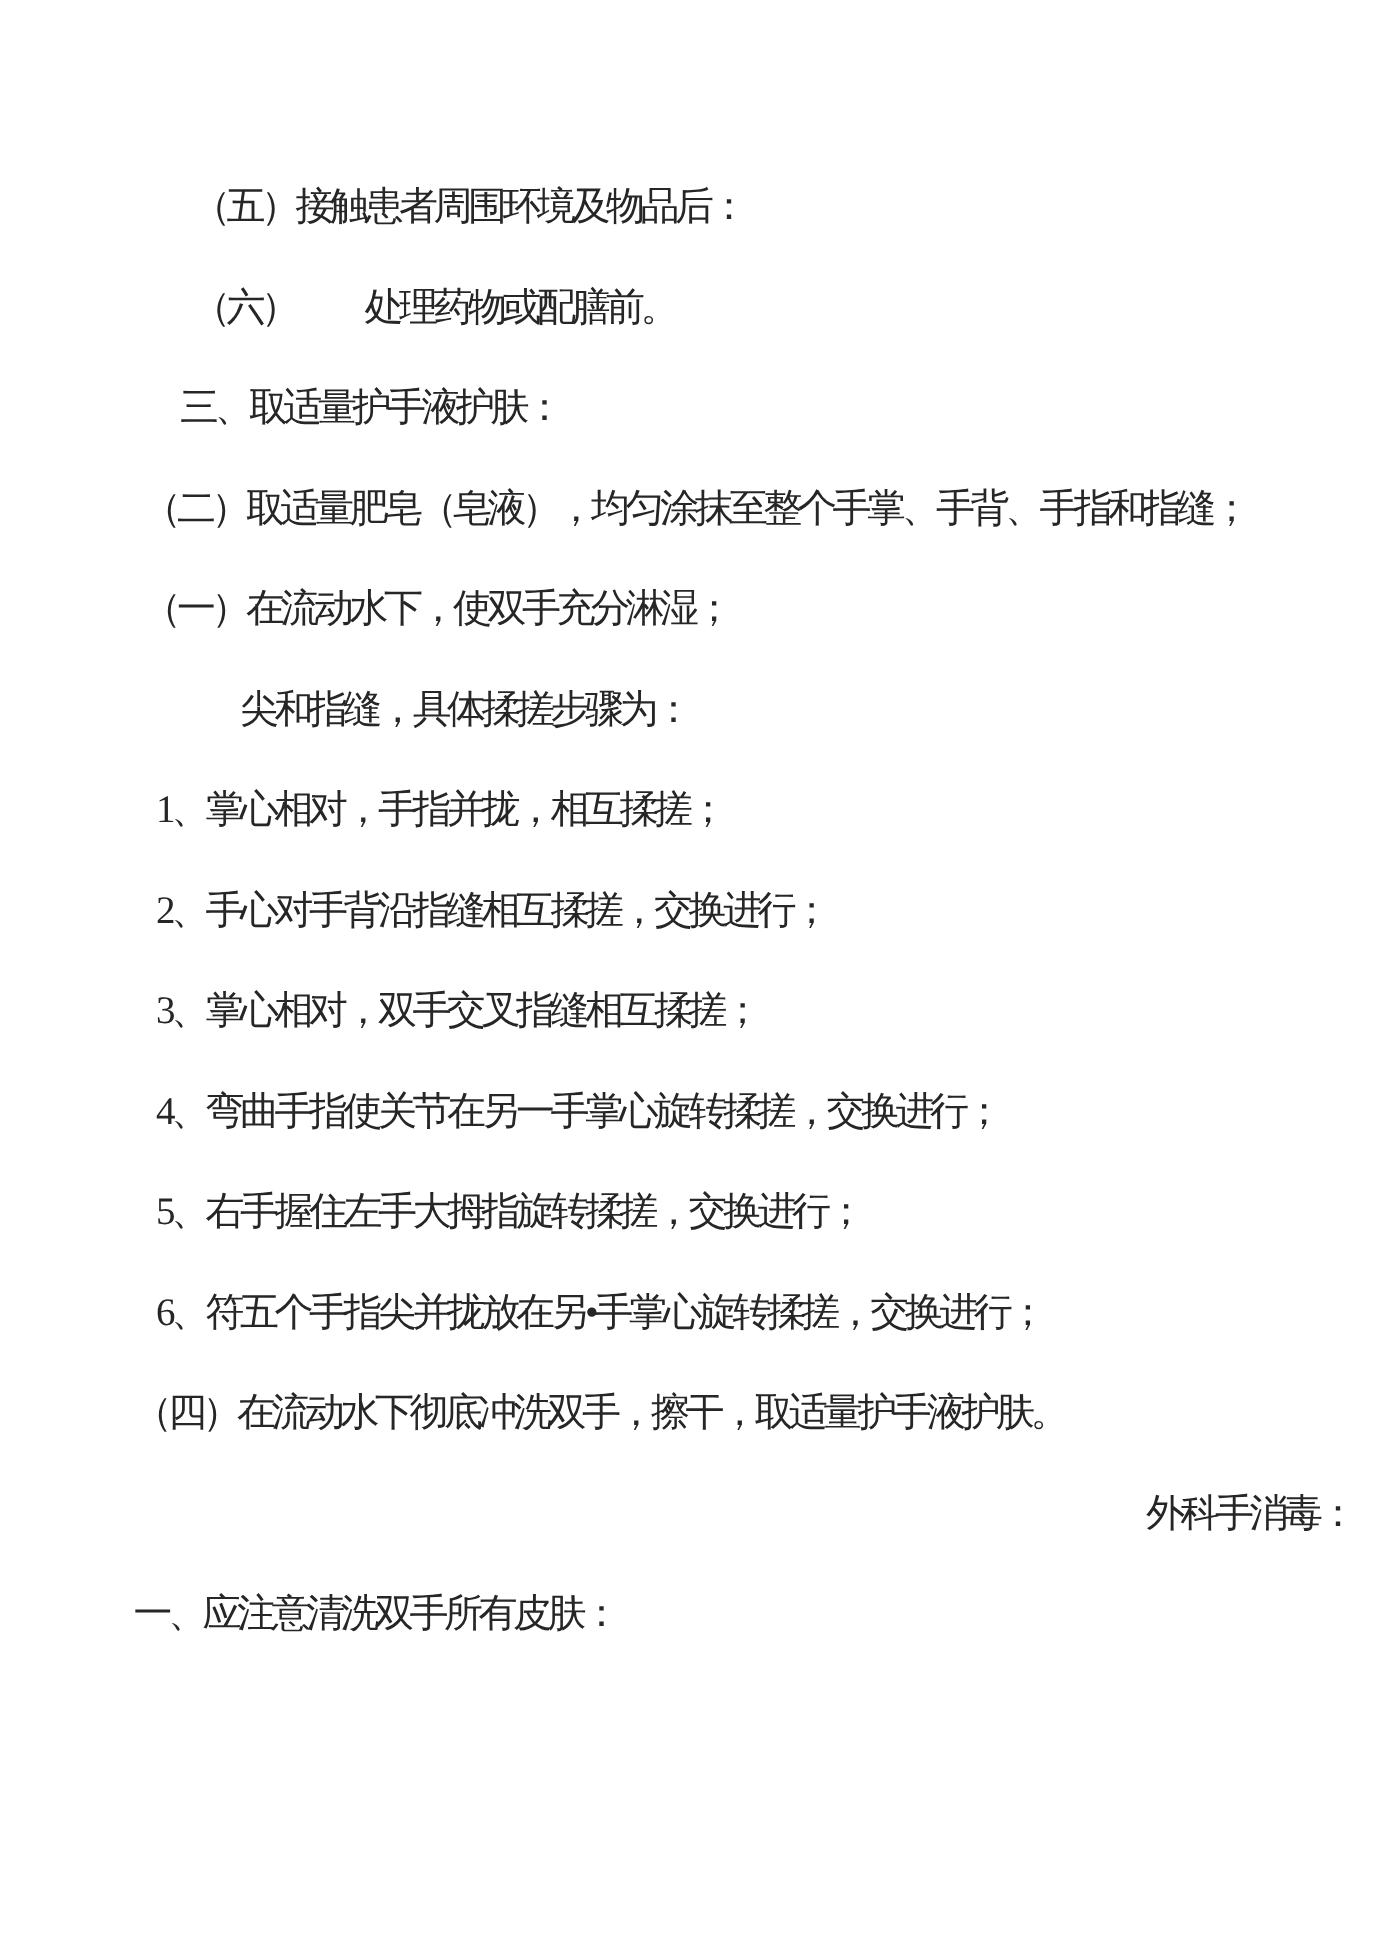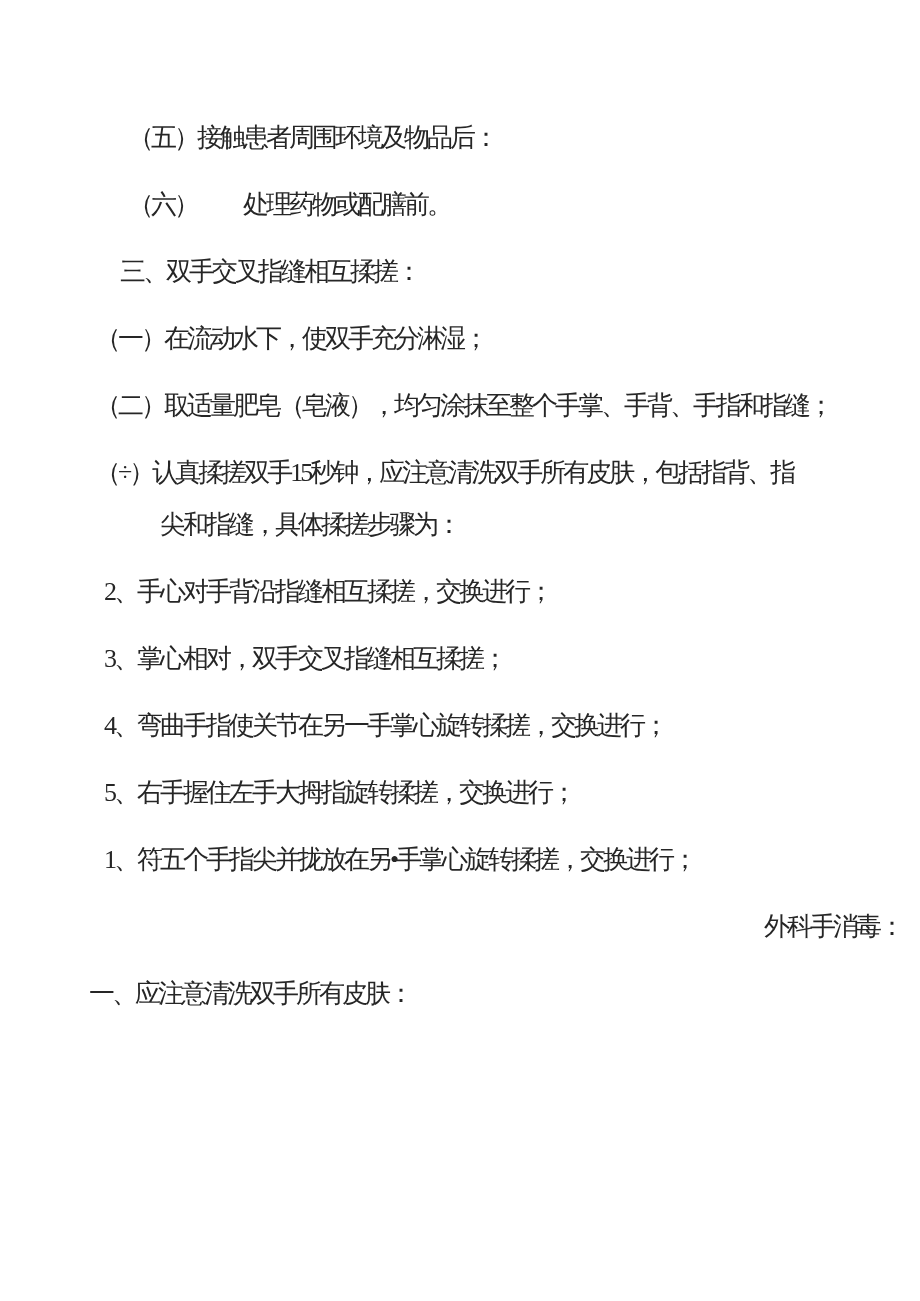--- a/index.html
+++ b/index.html
@@ -35,25 +35,26 @@
   .ind-f { margin-left: 1px;  }  
   .ind-g { margin-left: 0; text-align: right;    }  
   .tight { margin-bottom: 0;  }  
 </style>
 </head>
 <body>
 
 <div class="page">
   <p class="ln ind-a">（五）接触患者周围环境及物品后：</p>
   <p class="ln ind-a">（六）　　处理药物或配膳前。</p>
-  <p class="ln ind-b">三、双手交叉指缝相互揉搓：</p>
+  <p class="ln ind-b">三、取适量护手液护肤：</p>
+  <p class="ln ind-c">（二）取适量肥皂（皂液），均匀涂抹至整个手掌、手背、手指和指缝；</p>
   <p class="ln ind-c">（一）在流动水下，使双手充分淋湿；</p>
-  <p class="ln ind-c">（二）取适量肥皂（皂液），均匀涂抹至整个手掌、手背、手指和指缝；</p>
-  <p class="ln ind-c tight">（÷）认真揉搓双手15秒钟，应注意清洗双手所有皮肤，包括指背、指</p>
   <p class="ln ind-d">尖和指缝，具体揉搓步骤为：</p>
+  <p class="ln ind-e">1、掌心相对，手指并拢，相互揉搓；</p>
   <p class="ln ind-e">2、手心对手背沿指缝相互揉搓，交换进行；</p>
   <p class="ln ind-e">3、掌心相对，双手交叉指缝相互揉搓；</p>
   <p class="ln ind-e">4、弯曲手指使关节在另一手掌心旋转揉搓，交换进行；</p>
   <p class="ln ind-e">5、右手握住左手大拇指旋转揉搓，交换进行；</p>
-  <p class="ln ind-e">1、符五个手指尖并拢放在另•手掌心旋转揉搓，交换进行；</p>
+  <p class="ln ind-e">6、符五个手指尖并拢放在另•手掌心旋转揉搓，交换进行；</p>
+  <p class="ln ind-f">（四）在流动水下彻底冲洗双手，擦干，取适量护手液护肤。</p>
   <p class="ln ind-g">外科手消毒：</p>
   <p class="ln ind-f">一、应注意清洗双手所有皮肤：</p>
 </div>
 
 </body></html>

